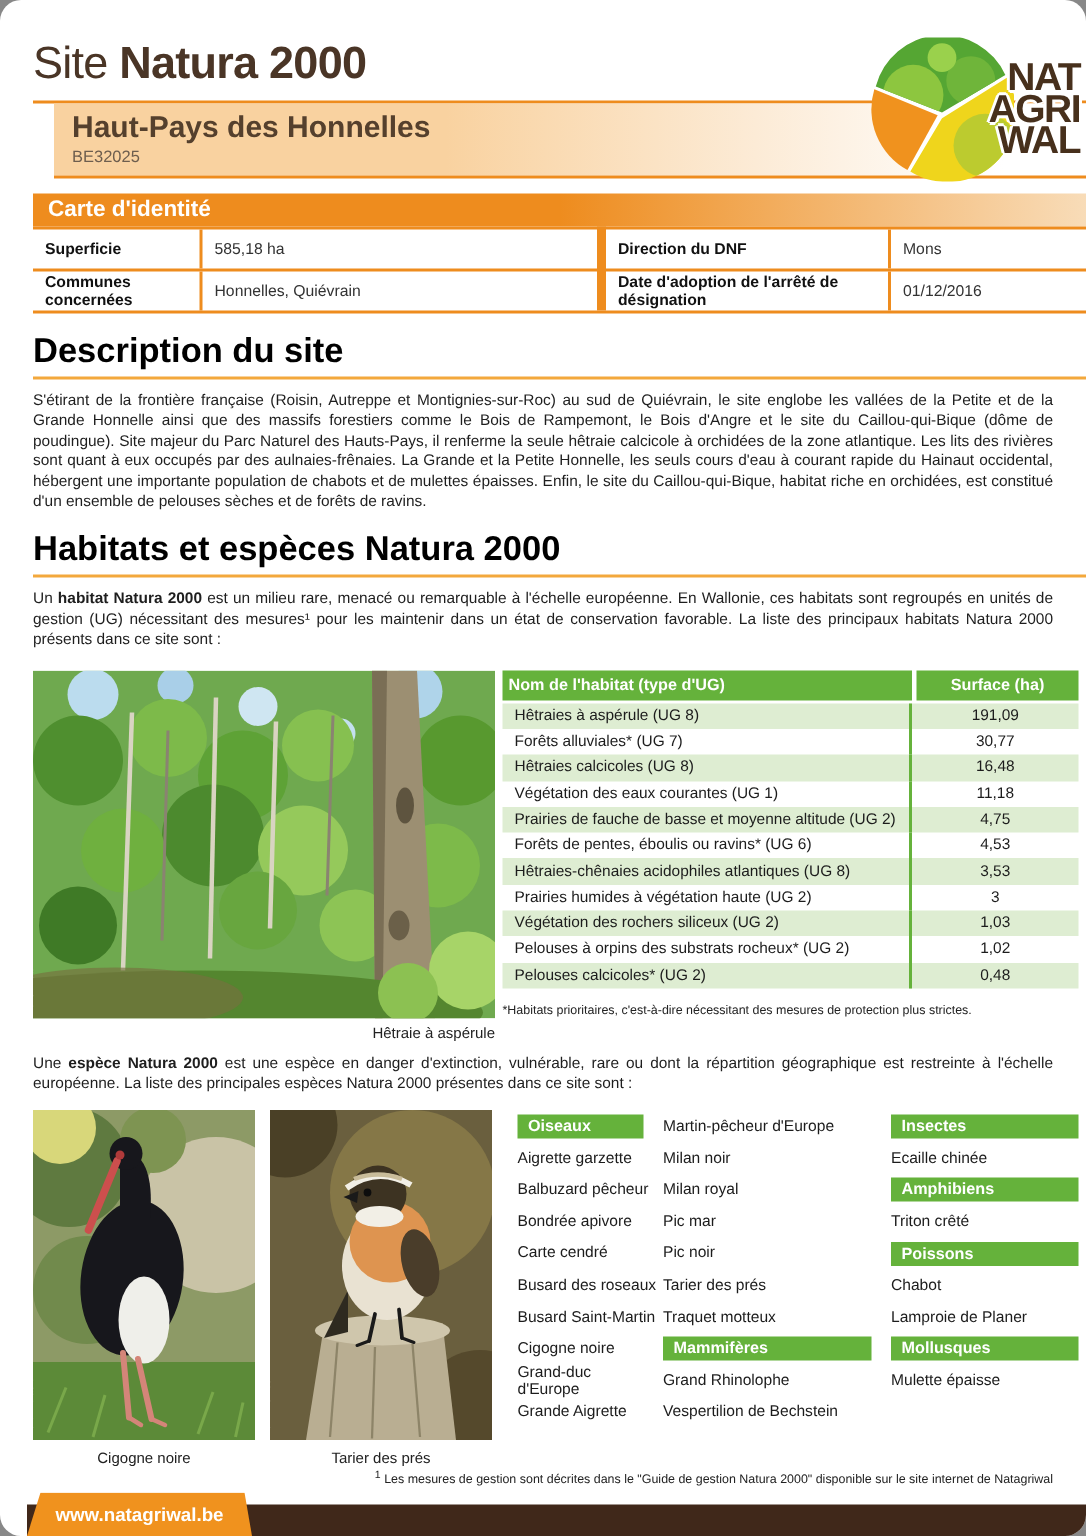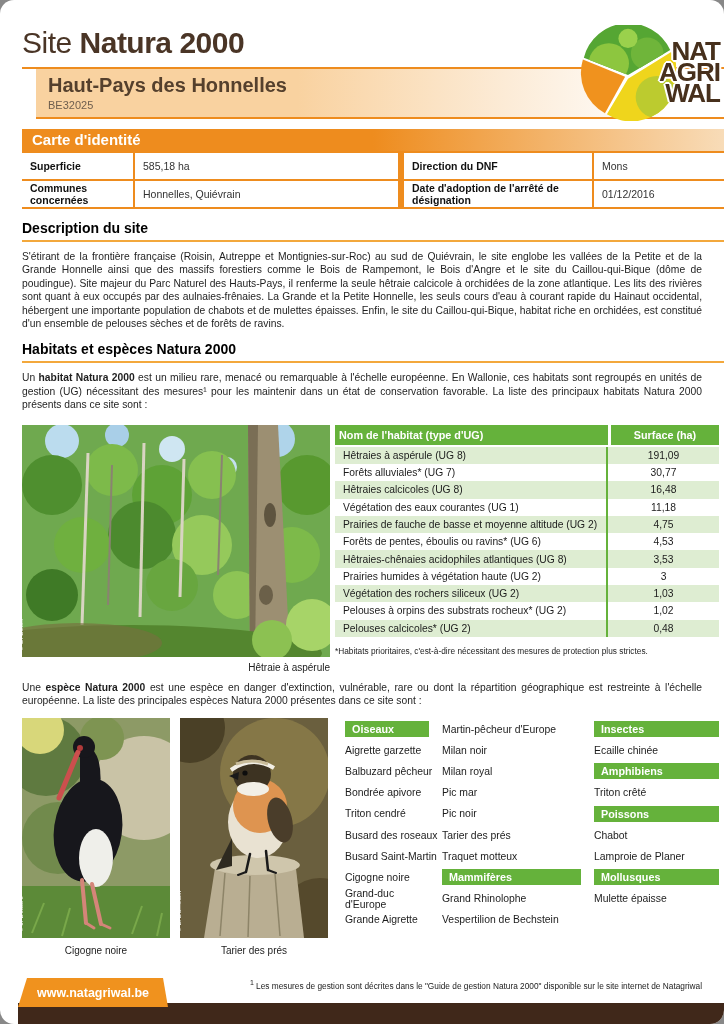--- a/index.html
+++ b/index.html
@@ -30,21 +30,21 @@
            background:linear-gradient(to right,#EE8C1E 0%,#EE8C1E 50%,#F8DCB8 100%); }
   .idtable { position:relative; margin-left:22px; border-bottom:2px solid #EE8C1E; font-size:10.5px; }
   .idrow { display:grid; grid-template-columns:113px 263px 196px 130px; border-top:2px solid #EE8C1E; }
   .idc { display:flex; align-items:center; min-height:26px; padding:0 6px 0 8px; color:#333; }
   .idlab { font-weight:bold; color:#111; border-right:2px solid #EE8C1E; }
   .idlab2 { padding-left:14px; }
   .idband { position:absolute; left:376px; top:0; bottom:0; width:6px; background:#EE8C1E; }
 
   
   .sech { margin-left:22px; padding:11px 0 4px 0; border-bottom:2px solid #F3A83C;
-          font-size:14px; font-weight:bold; color:#000; }
+          font-size:23px; font-weight:bold; color:#000; }
   .para { margin:8px 22px 0 22px; font-size:10.3px; line-height:13.4px; text-align:justify; color:#1e1e1e; }
 
   
   .hab-row { display:flex; margin:13px 0 0 22px; }
   .photo-col { width:308px; }
   .photo { position:relative; width:308px; height:232px; overflow:hidden; }
   .photo-cap { font-size:10px; color:#222; margin-top:5px; }
   .cap-right { text-align:right; }
   .credit { position:absolute; left:2px; bottom:6px; transform:rotate(-90deg);
             transform-origin:left bottom; font-size:6.5px; color:#f0f0ea; white-space:nowrap; }
@@ -67,21 +67,21 @@
   .bird-cap { font-size:10px; color:#222; text-align:center; margin-top:7px; }
   .sp-grid { margin-left:7px; display:grid; grid-template-columns:97px 152px 138px;
              grid-auto-rows:21.2px; align-items:center; font-size:10.4px; }
   .spc { padding-right:4px; }
   .sph { background:#65B23B; color:#fff; font-weight:bold; font-size:10.8px;
          padding:2px 0 2px 7px; margin-right:9px; }
 
   
   .footnote-bottom { position:absolute; right:22px; bottom:33px; font-size:8.3px; color:#222; }
   .footer-bar { position:absolute; left:18px; right:0; bottom:0; height:21px; background:#40281A; }
-  .site-tag { position:absolute; left:18px; bottom:17px; width:150px; height:29px; background:#F0921E;
+  .site-tag { position:absolute; left:18px; bottom:0; width:150px; height:29px; background:#F0921E;
               clip-path:polygon(9px 0,145px 0,150px 100%,0 100%); color:#fff; font-weight:bold;
               font-size:12.5px; display:flex; align-items:center; justify-content:center; }
   sup { font-size:7px; }
 </style>
 </head>
 <body>
 
 <div class="page">
 
   <h1 class="title">
@@ -325,21 +325,21 @@
       <div class="spc">Balbuzard pêcheur</div>
       <div class="spc">Milan royal</div>
       <div class="spc">
           <div class="sph">Amphibiens</div>
         </div>
 
       <div class="spc">Bondrée apivore</div>
       <div class="spc">Pic mar</div>
       <div class="spc">Triton crêté</div>
 
-      <div class="spc">Triton cendré</div>
+      <div class="spc">Carte cendré</div>
       <div class="spc">Pic noir</div>
       <div class="spc">
           <div class="sph">Poissons</div>
         </div>
 
       <div class="spc">Busard des roseaux</div>
       <div class="spc">Tarier des prés</div>
       <div class="spc">Chabot</div>
 
       <div class="spc">Busard Saint-Martin</div>

